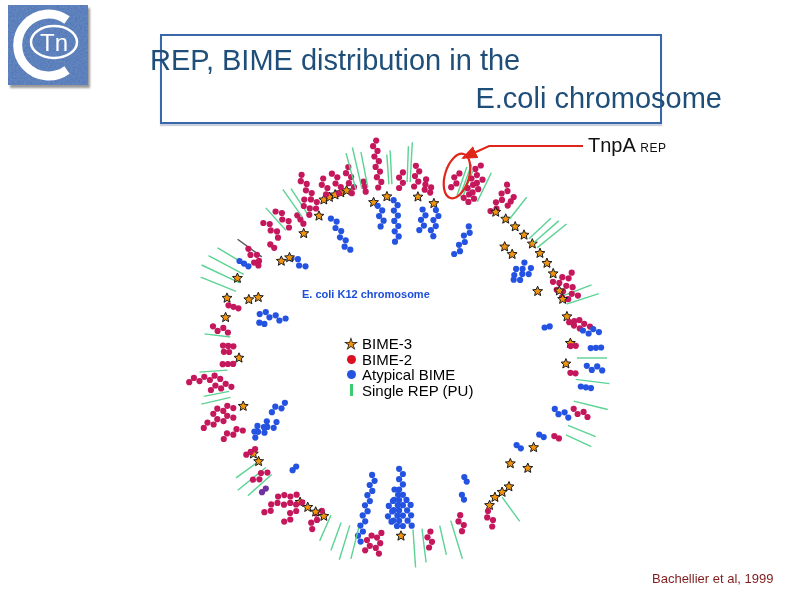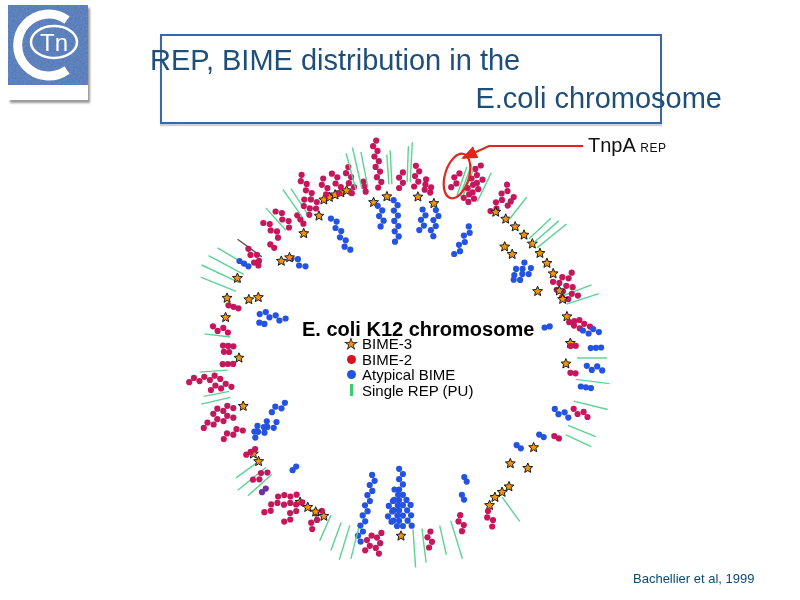--- a/index.html
+++ b/index.html
@@ -1,44 +1,44 @@
 <!DOCTYPE html>
 <html><head>
 <meta charset="utf-8">
 <style>
   html,body{margin:0;padding:0;background:#fff;}
   #slide{position:relative;width:800px;height:600px;background:#ffffff;overflow:hidden;
          font-family:"Liberation Sans",sans-serif;}
   
-  #logo{position:absolute;left:8px;top:5px;width:80px;height:95px;box-shadow:2px 3px 2px #9a9a9a;}
+  #logo{position:absolute;left:8px;top:5px;width:80px;height:80px;box-shadow:2px 3px 2px #9a9a9a;}
   
   #fig-label{position:absolute;left:112px;top:4px;font-size:19px;color:#c7281c;}
   
   #title-box{position:absolute;left:160px;top:34px;width:498px;height:86px;
              border:2px solid #3a67aa;background:#fff;color:#1f4e79;font-size:29px;
              line-height:38px;box-shadow:0 2px 1px rgba(120,140,170,.4);}
   #title-line1{text-align:left;margin-top:5px;transform:translateX(-12px);}
   #title-line2{text-align:right;transform:translateX(62px);}
   
   #tnpa-label{position:absolute;left:588px;top:134px;font-size:20px;color:#111;}
   #tnpa-label .sub{font-size:12px;letter-spacing:.5px;}
   
   #plot{position:absolute;left:0;top:0;}
   
-  #center-title{position:absolute;left:302px;top:288px;font-size:20px;font-weight:bold;color:#000000;margin-top:30px;}
+  #center-title{position:absolute;left:302px;top:288px;font-size:11px;font-weight:bold;color:#1d4ed8;}
   #legend{position:absolute;left:343px;top:336px;font-size:15px;color:#000;}
   .lg-row{display:flex;align-items:center;height:15.5px;}
   .lg-marker{display:inline-flex;width:16px;justify-content:center;margin-right:3px;}
   .lg-star{color:#f0930f;font-size:15px;line-height:13px;-webkit-text-stroke:0.8px #222;}
   .lg-dot{width:9px;height:9px;border-radius:50%;}
   .lg-dot.red{background:#dc1020;}
   .lg-dot.blue{background:#2353e0;}
   .lg-bar{width:3px;height:12px;background:#3ccb70;}
   
-  #citation{position:absolute;left:633px;top:571px;font-size:13px;color:#0c4a6e;}
+  #citation{position:absolute;left:652px;top:571px;font-size:13px;color:#7f1d1d;}
 </style>
 </head>
 <body>
 
 <div id="slide">
 
   <div id="logo">
     <svg width="80" height="80" viewBox="0 0 80 80">
       <defs>
         <filter id="spk" x="0" y="0" width="100%" height="100%">

